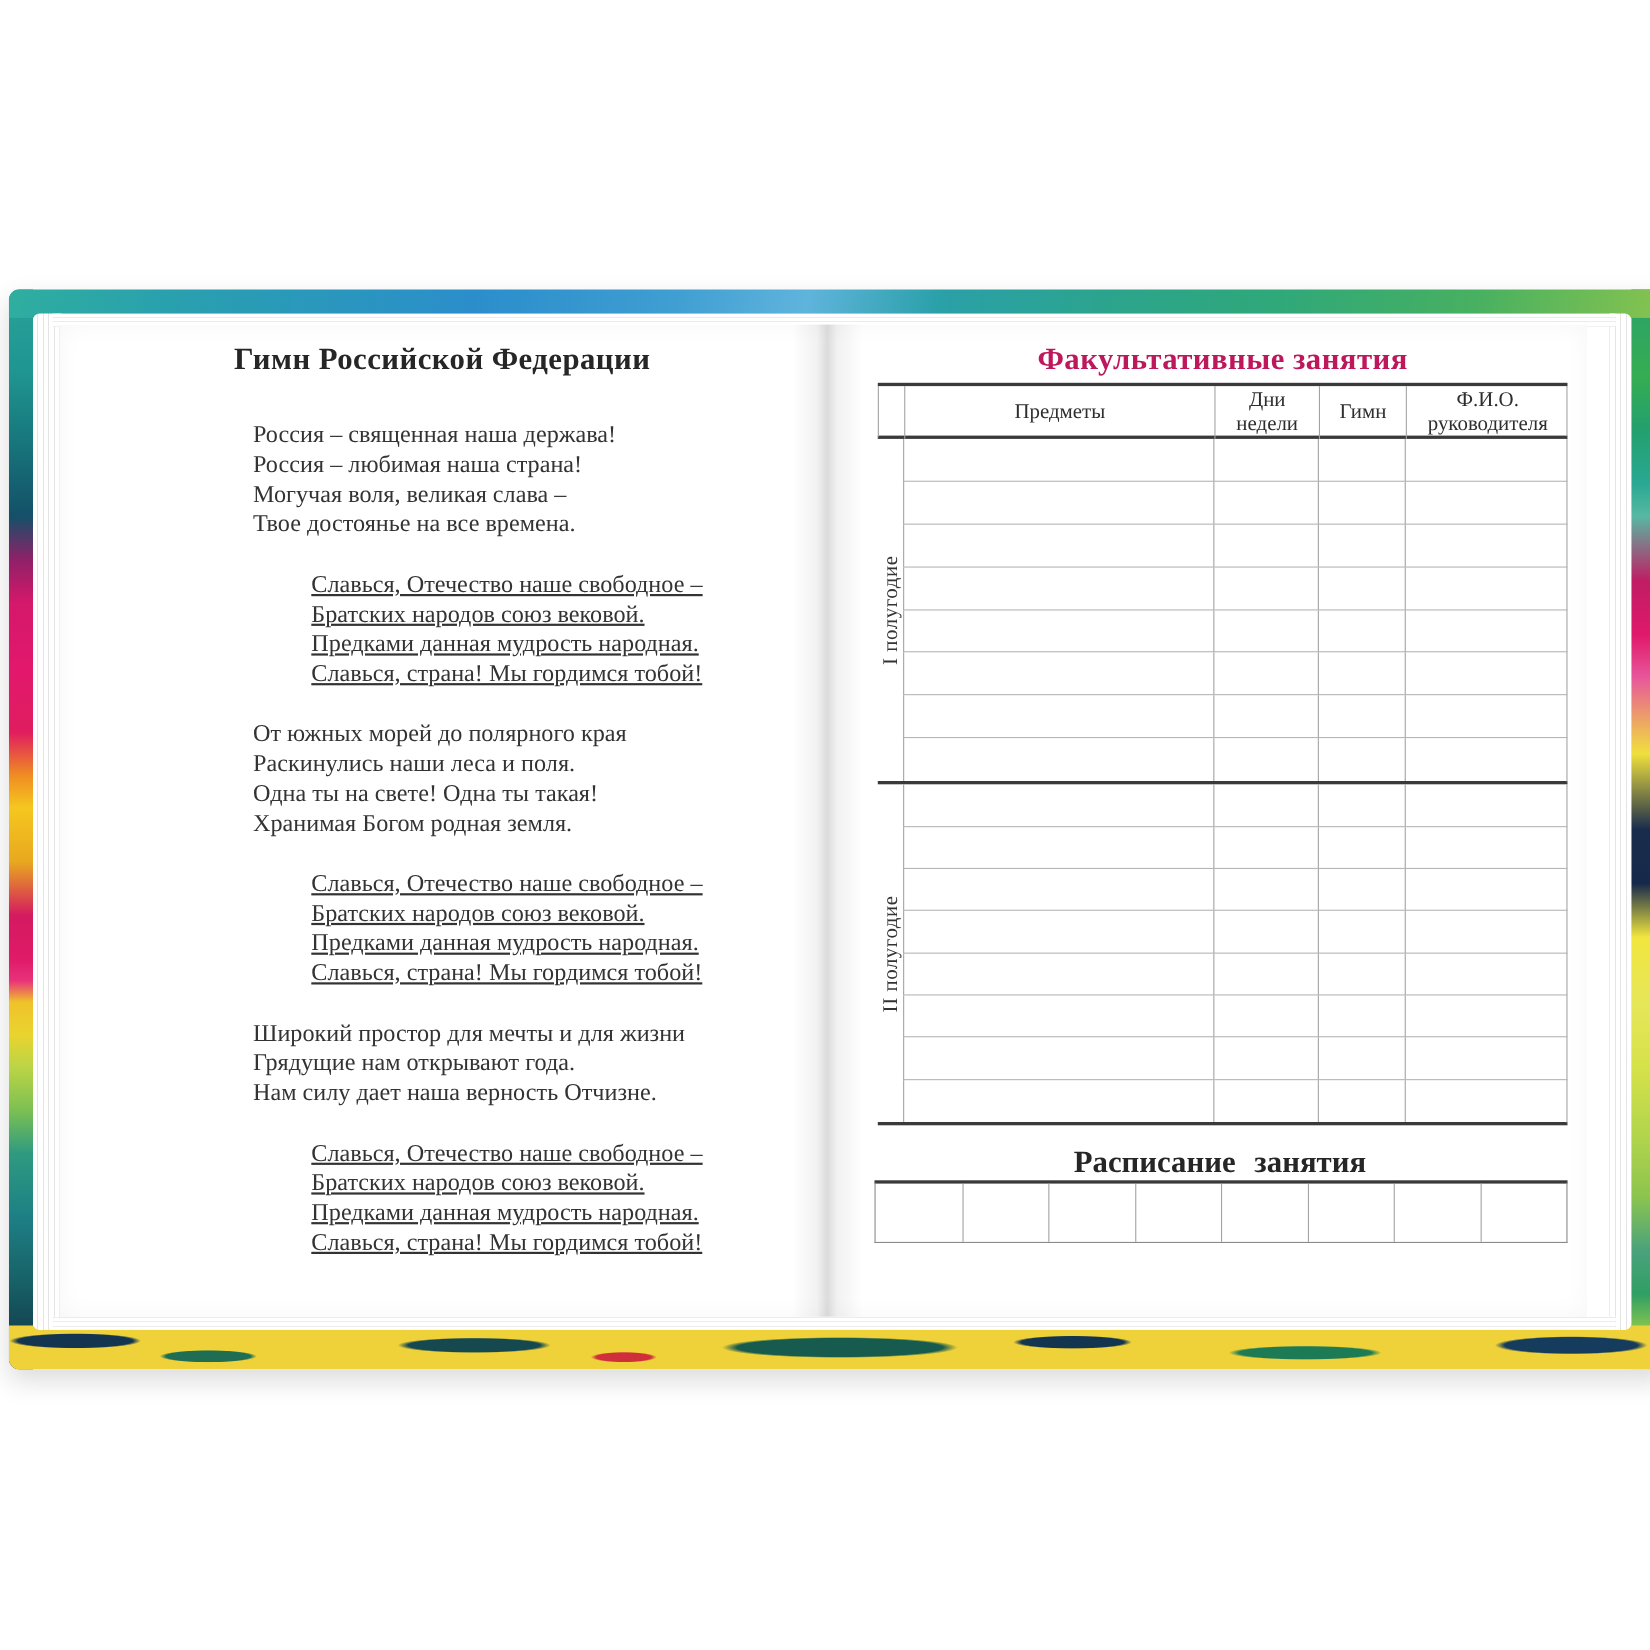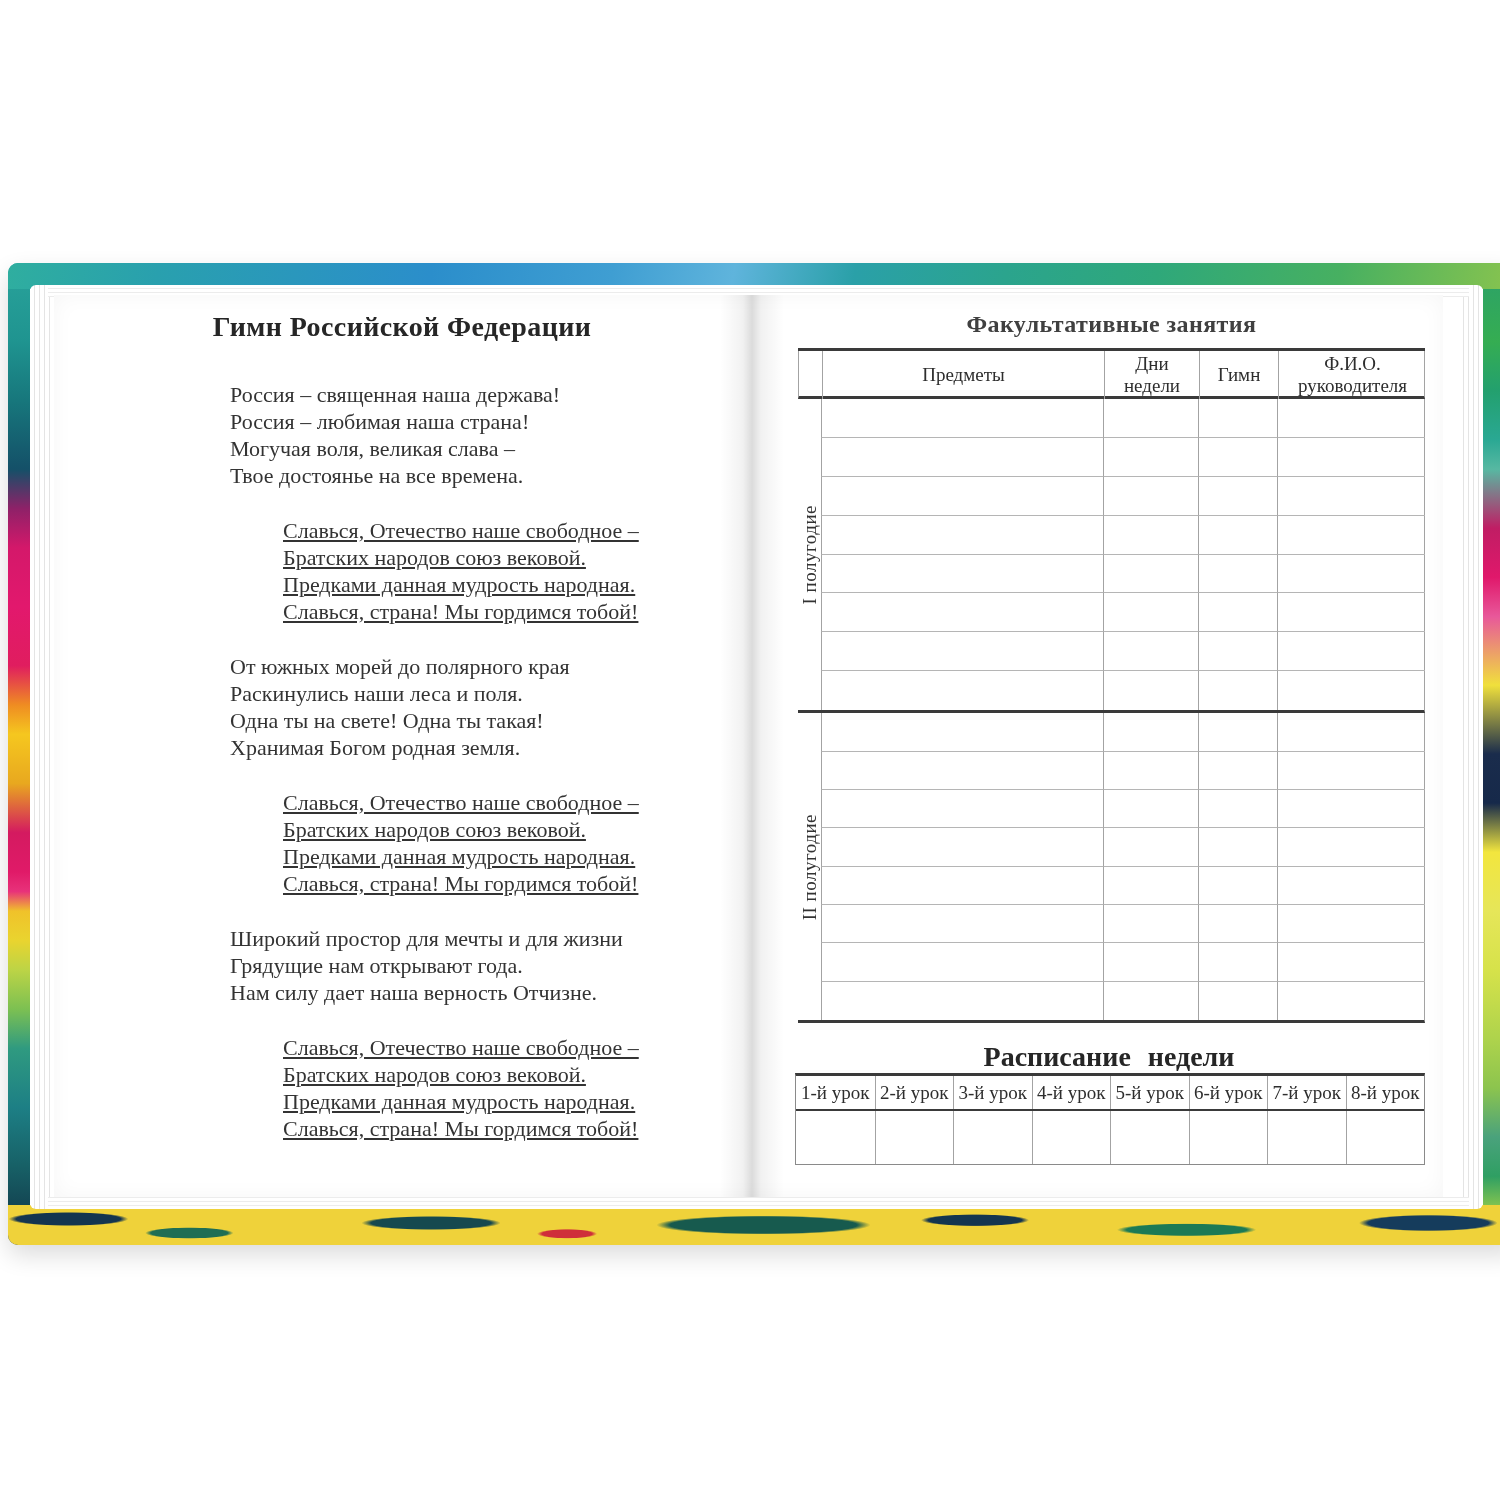--- a/index.html
+++ b/index.html
@@ -49,21 +49,21 @@
   .page-title{position:absolute;top:16px;left:0;width:100%;text-align:center;
     font-size:28px;font-weight:bold;letter-spacing:.4px;color:#262626;}
   .poem{position:absolute;left:176px;top:86px;font-size:22px;line-height:27px;color:#333;}
   .stanza{margin:0 0 28px 0;}
   .stanza.indent{padding-left:53px;text-decoration:underline;}
   .pline{white-space:nowrap;}
 
   
   .right-page{position:absolute;left:696px;top:0;width:693px;height:902px;}
   .etitle{position:absolute;left:48px;top:16px;width:627px;text-align:center;
-    font-size:24px;font-weight:bold;letter-spacing:.4px;color:#404040;}
+    font-size:28px;font-weight:bold;letter-spacing:.4px;color:#be185d;}
   .btitle{position:absolute;left:45px;top:746px;width:628px;text-align:center;
     font-size:28px;font-weight:bold;word-spacing:10px;color:#262626;}
 
   :root{--thin:#a3a3a3;--thick:#3a3a3a;}
 
   .etable{position:absolute;left:48px;top:53px;width:627px;border-top:3px solid var(--thick);}
   .ehead{display:grid;grid-template-columns:23px 282px 95px 79px 148px;height:45px;
          border-left:1px solid var(--thin);border-right:1px solid var(--thin);
          border-bottom:3px solid var(--thick);}
   .hcell{display:flex;align-items:center;justify-content:center;text-align:center;
@@ -231,33 +231,23 @@
               <div class="ecell"></div>
               <div class="ecell"></div>
               <div class="ecell"></div>
               <div class="ecell"></div>
               <div class="ecell"></div>
               <div class="ecell"></div>
               <div class="ecell"></div>
             </div>
         </div>
 
-        <div class="btitle">Расписание недели</div>
+        <div class="btitle">Расписание занятия</div>
 
         <div class="btable">
-          <div class="bhead">
-            <div class="bh">1-й урок</div>
-            <div class="bh">2-й урок</div>
-            <div class="bh">3-й урок</div>
-            <div class="bh">4-й урок</div>
-            <div class="bh">5-й урок</div>
-            <div class="bh">6-й урок</div>
-            <div class="bh">7-й урок</div>
-            <div class="bh">8-й урок</div>
-          </div>
           <div class="bbody">
               <div class="bcell"></div>
               <div class="bcell"></div>
               <div class="bcell"></div>
               <div class="bcell"></div>
               <div class="bcell"></div>
               <div class="bcell"></div>
               <div class="bcell"></div>
               <div class="bcell"></div>
             </div>

